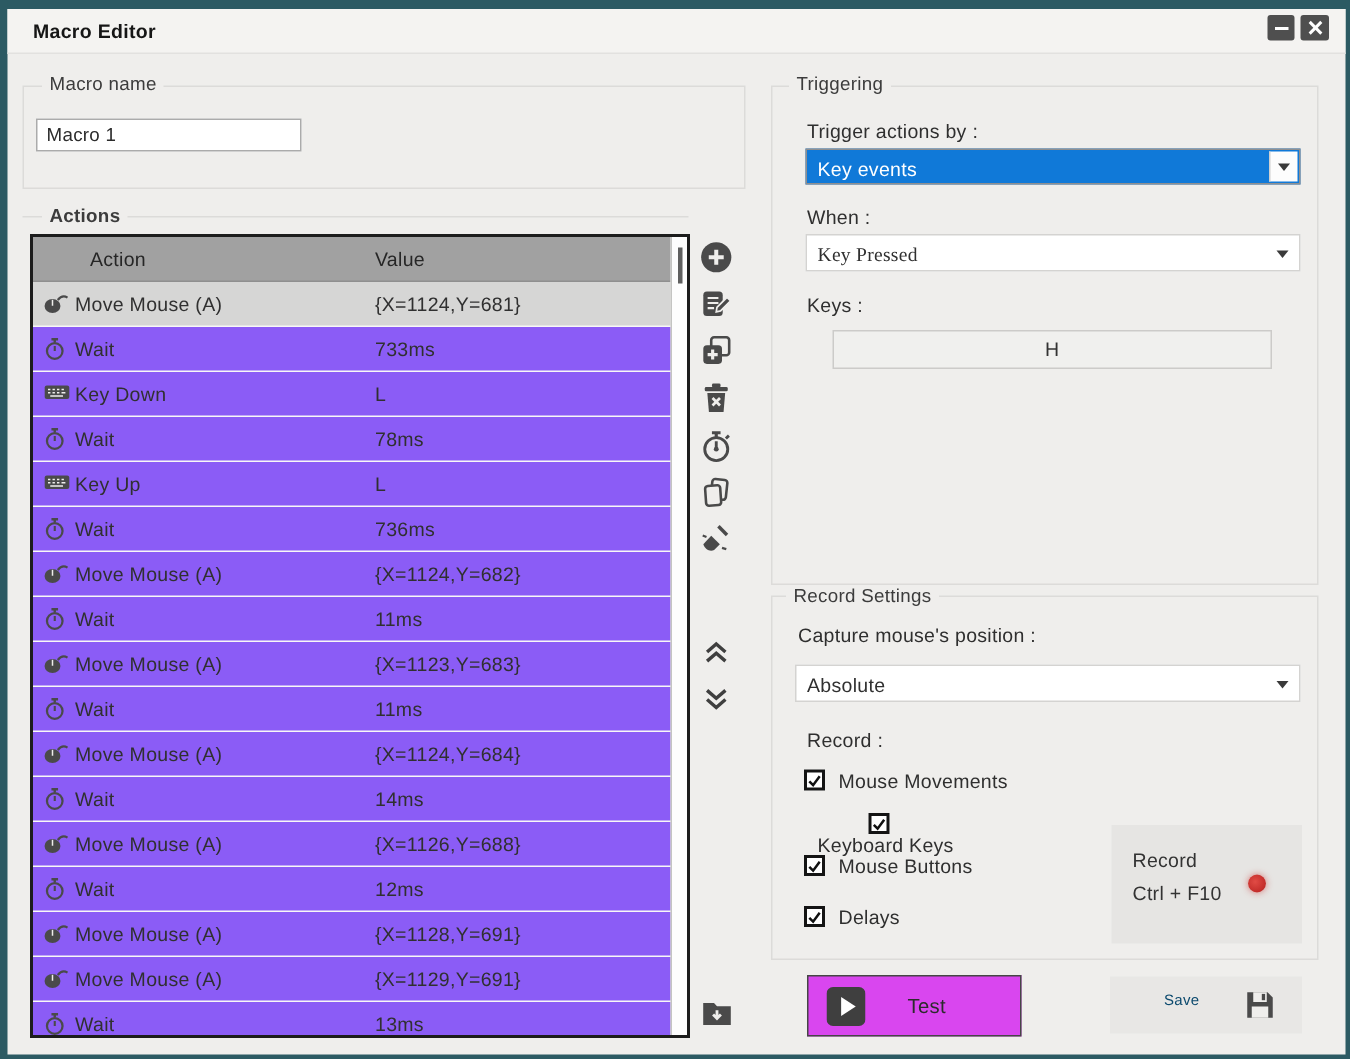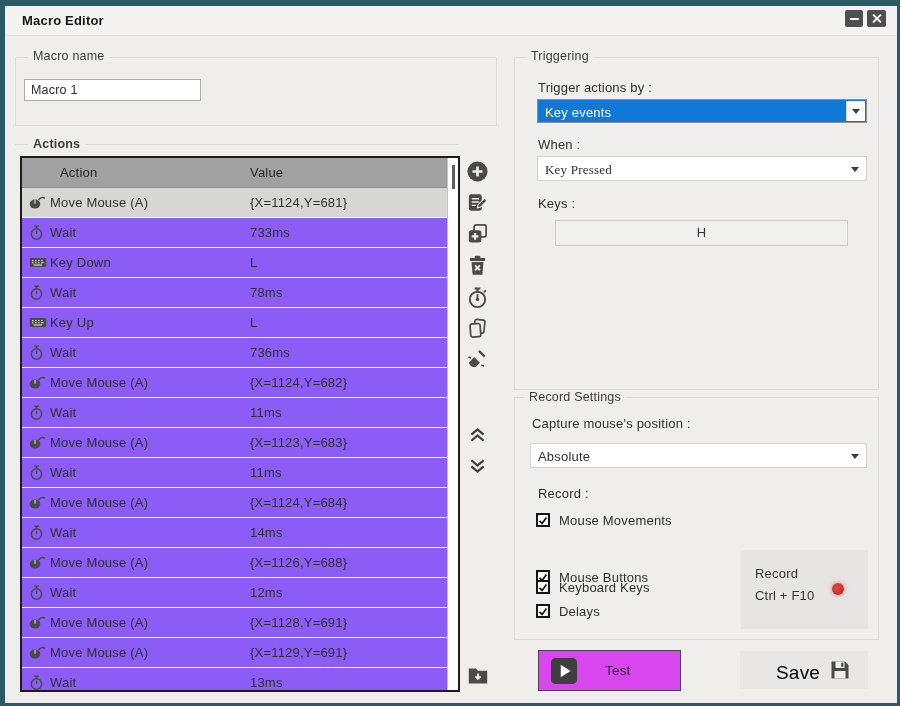--- a/index.html
+++ b/index.html
@@ -84,21 +84,21 @@
   .record-dot { position:absolute; right:24px; top:33px; width:12px; height:12px; border-radius:50%;
                 background:radial-gradient(circle at 40% 40%, #e14b45, #b51f1e);
                 box-shadow:0 0 5px rgba(205,60,55,.65); }
 
   
   .test-btn { position:absolute; left:538px; top:650px; width:143px; height:41px; background:#d946ef;
               border:1px solid #464646; }
   .test-icon { position:absolute; left:12px; top:7px; width:26px; height:26px; }
   .test-label { position:absolute; left:66px; top:12px; font-size:13.5px; color:#2b2b2b; }
   .save-btn { position:absolute; left:740px; top:651px; width:128px; height:38px; background:#e8e7e5; }
-  .save-label { position:absolute; left:36px; top:11px; font-size:19px; color:#000000; }
+  .save-label { position:absolute; left:36px; top:11px; font-size:10px; color:#0c4a6e; }
   .save-icon { position:absolute; right:16px; top:7px; width:24px; height:24px; }
 </style>
 </head>
 <body>
 
 <div class="window">
 
   <div class="b-top"></div>
   <div class="b-left"></div>
   <div class="b-right"></div>
@@ -408,21 +408,21 @@
         <span class="cblabel">Mouse Movements</span>
       </div>
       <div class="cbrow" style="top: 540px; margin-top: 28px;">
         <span class="cbbox">
           <svg width="11" height="11" viewBox="0 0 13 13">
             <polyline points="2,7 5.3,10.3 11,2.5" stroke="#111" stroke-width="2.2" fill="none"></polyline>
           </svg>
         </span>
         <span class="cblabel">Mouse Buttons</span>
       </div>
-      <div class="cbrow" style="top: 578px;">
+      <div class="cbrow" style="top: 542px; flex-direction: column;">
         <span class="cbbox">
           <svg width="11" height="11" viewBox="0 0 13 13">
             <polyline points="2,7 5.3,10.3 11,2.5" stroke="#111" stroke-width="2.2" fill="none"></polyline>
           </svg>
         </span>
         <span class="cblabel">Keyboard Keys</span>
       </div>
       <div class="cbrow" style="top: 602px;">
         <span class="cbbox">
           <svg width="11" height="11" viewBox="0 0 13 13">

